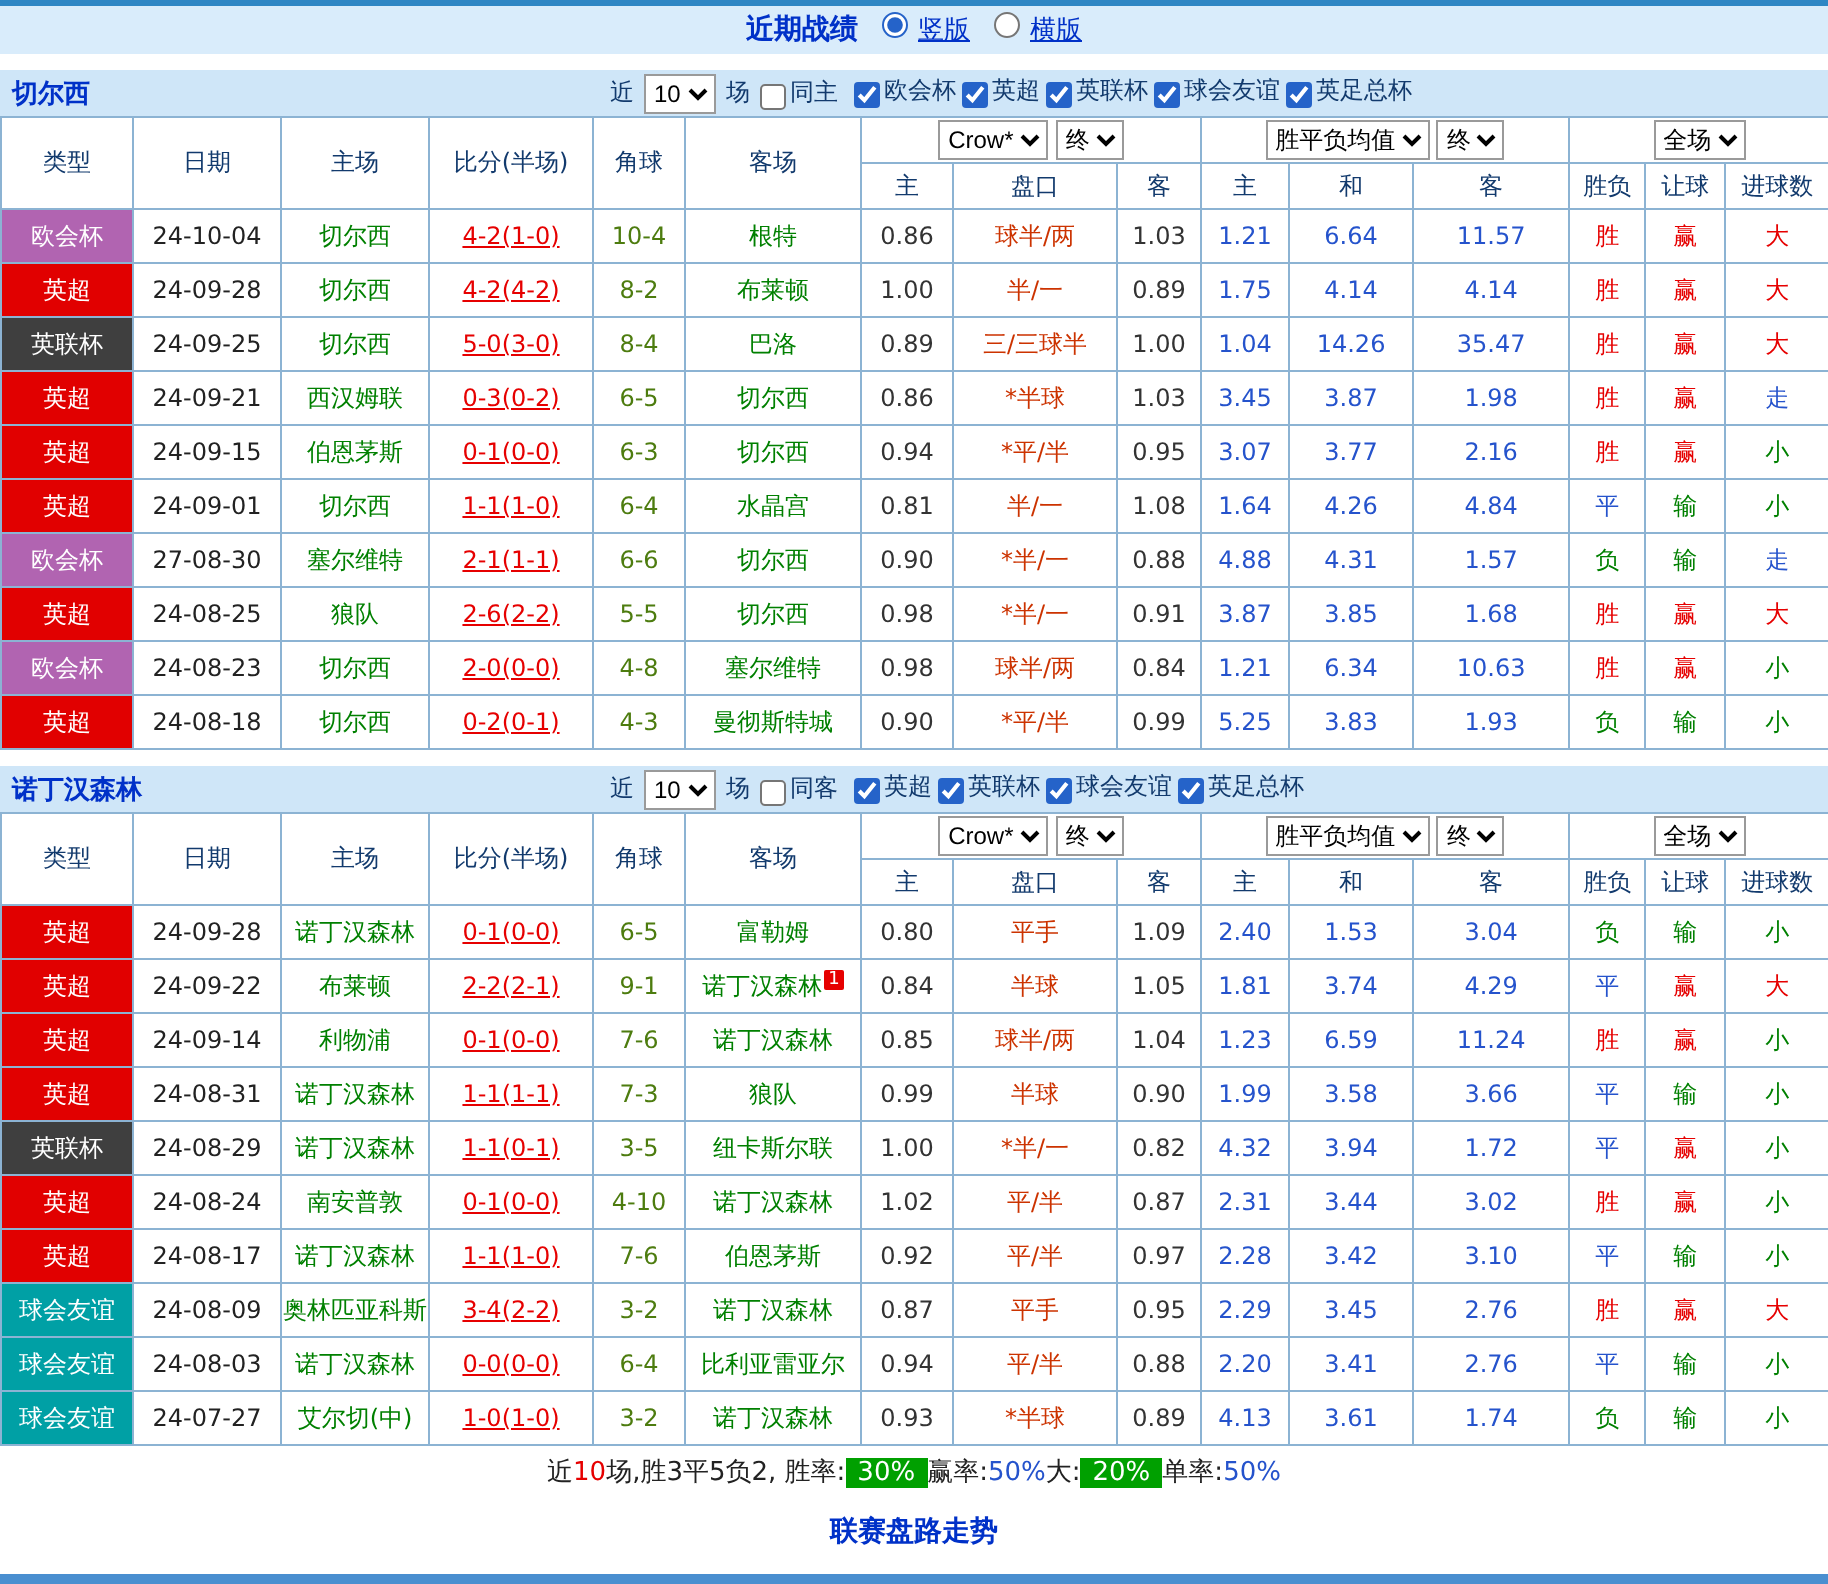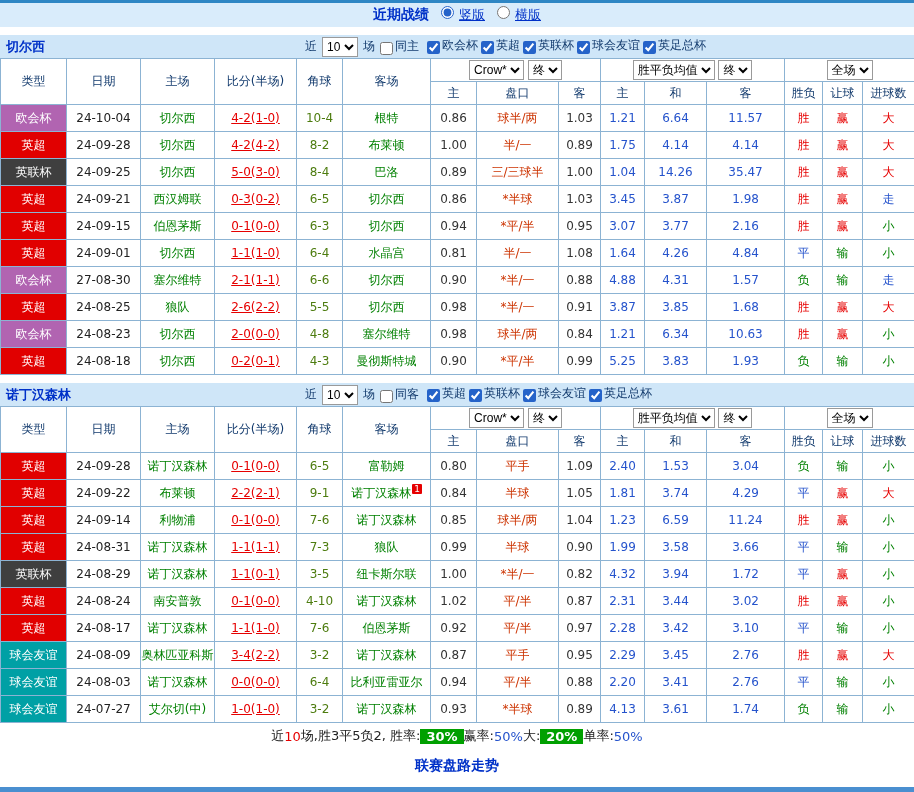--- a/index.html
+++ b/index.html
@@ -43,21 +43,21 @@
   td.avg { color: #2553cc; }
   sup.rc { color: #fff; background: #e60000; font-size: 9px; line-height: 11px; padding: 0 2px; margin-left: 1px; border-radius: 1px; }
 
   
   .summary { text-align: center; font-size: 13px; padding: 4px 0 2px; color: #222; }
   .summary span { display: inline-block; vertical-align: middle; }
   .s-plain { color: #222; }
   .s-red { color: #e60000; }
   .s-blue { color: #2553cc; }
   .s-badge-red { background: #e60000; color: #fff; padding: 0 6px; font-weight: bold; }
-  .s-badge-green { background: #00a000; color: #fff; padding: 0 6px; font-weight: bold; }
+  .s-badge-green { background: #00a000; color: #fff; padding: 0 6px; font-weight: normal; }
 
   
   .next-section { text-align: center; color: #0031c8; font-weight: bold; font-size: 14px; margin-top: 10px; }
   .bottom-strip { position: absolute; left: 0; bottom: 0; width: 914px; height: 5px; background: #4a8fd0; }
 </style>
 </head>
 <body>
 
 <div class="topbar">
   <span class="page-title">近期战绩</span>

